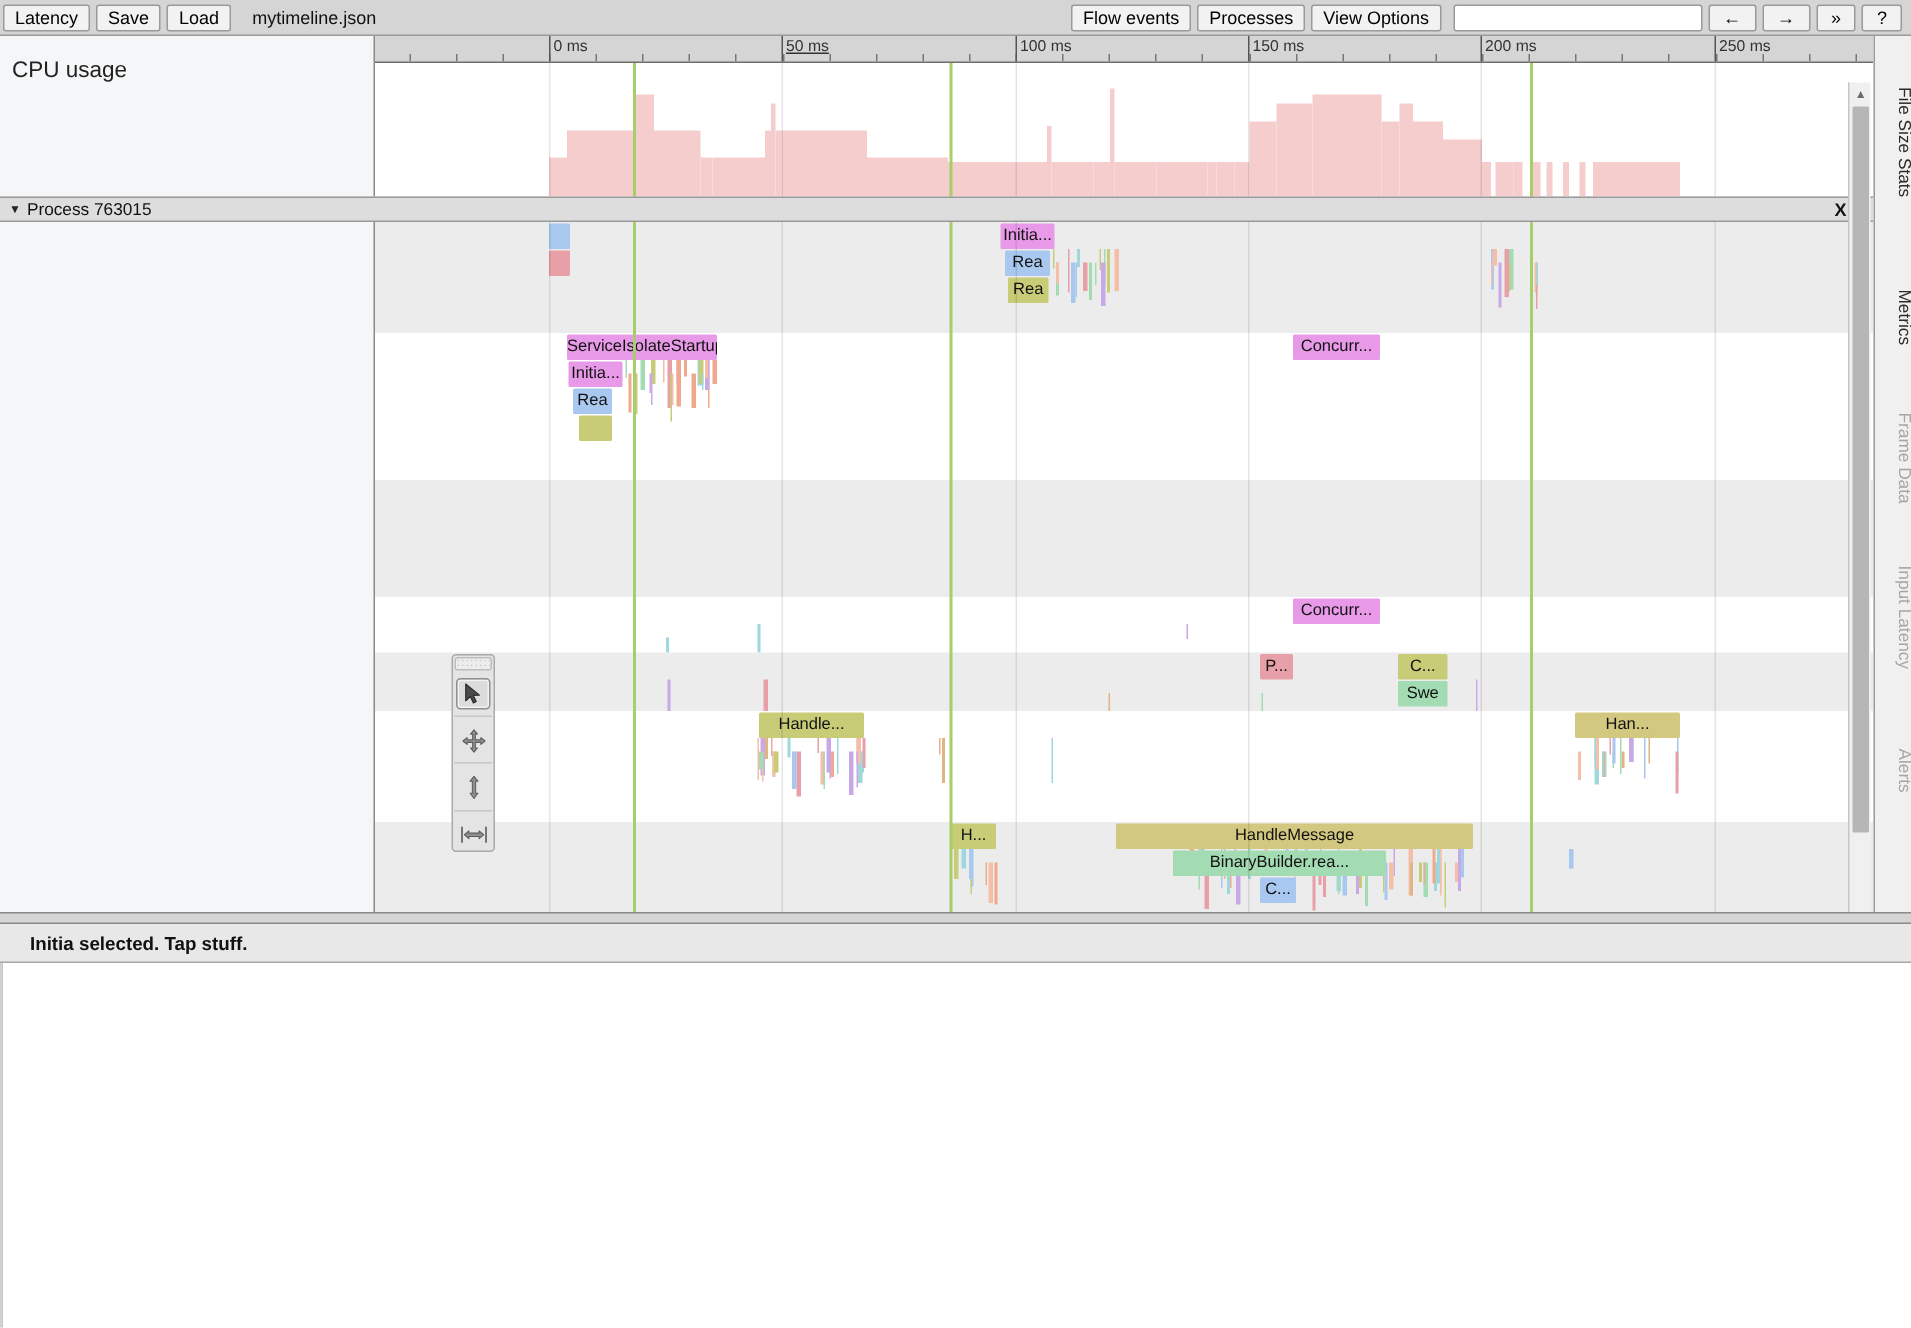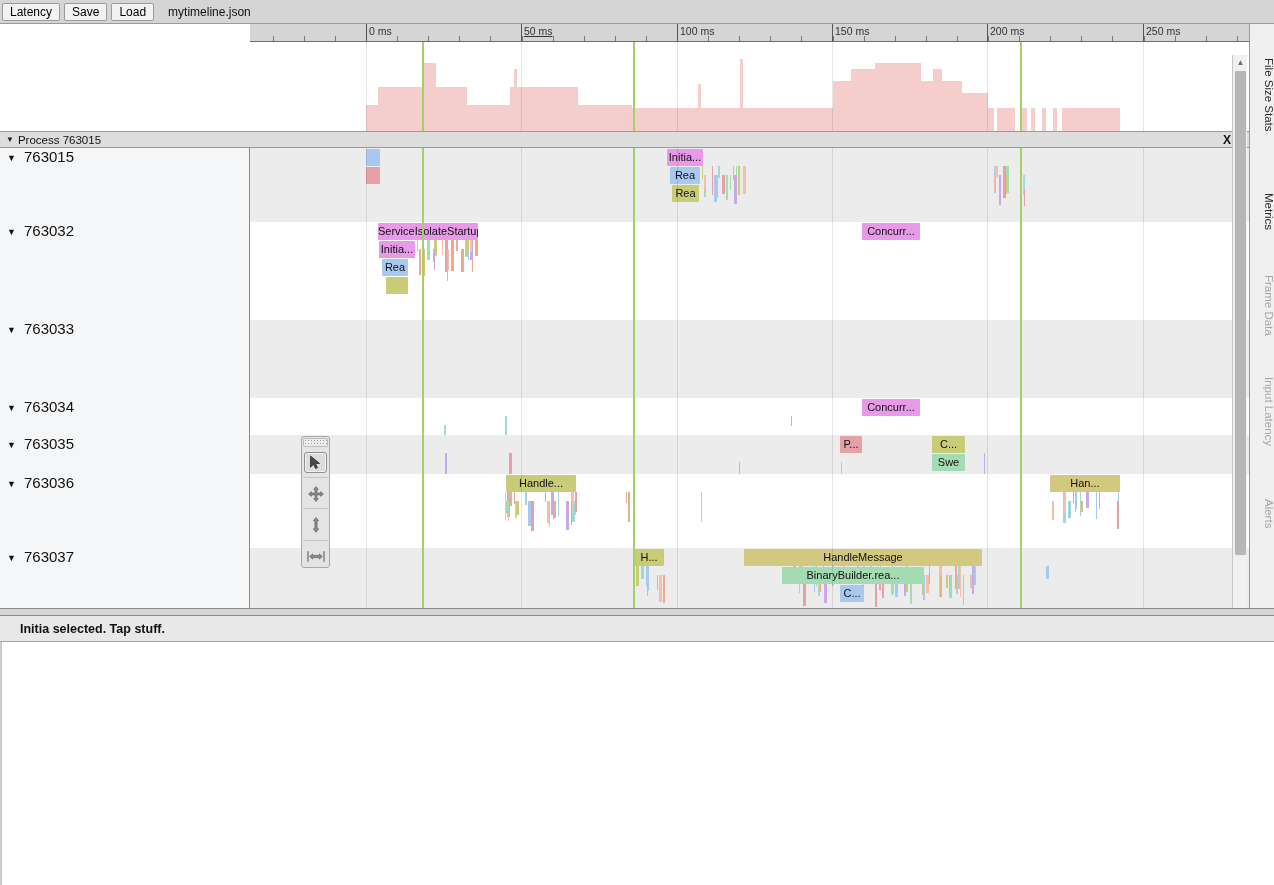--- a/index.html
+++ b/index.html
@@ -266,24 +266,37 @@
   }
 </style>
 </head>
 <body>
 
 <div id="toolbar">
   <div class="tbtn">Latency</div>
   <div class="tbtn">Save</div>
   <div class="tbtn">Load</div>
   <div id="filename">mytimeline.json</div>
+  <div id="toolbar-right">
+    <div class="tbtn">Flow events</div>
+    <div class="tbtn">Processes</div>
+    <div class="tbtn">View Options</div>
+    <input id="search-input" type="text" placeholder="" style="">
+    <div class="tbtn sq">←</div>
+    <div class="tbtn sq">→</div>
+    <div class="tbtn sq">»</div>
+    <div class="tbtn sq">?</div>
+  </div>
 </div>
 
 <div id="viewport">
 
+  <div id="track-label-col">
+    <div id="cpu-title">CPU usage</div>
+  </div>
 
   <div id="ruler">
       <div class="minor-tick" style="left: 23px;"></div>
       <div class="minor-tick" style="left: 54px;"></div>
       <div class="minor-tick" style="left: 85px;"></div>
       <div class="minor-tick" style="left: 116px;"></div>
       <div class="minor-tick" style="left: 147px;"></div>
       <div class="minor-tick" style="left: 178px;"></div>
       <div class="minor-tick" style="left: 209px;"></div>
       <div class="minor-tick" style="left: 240px;"></div>

